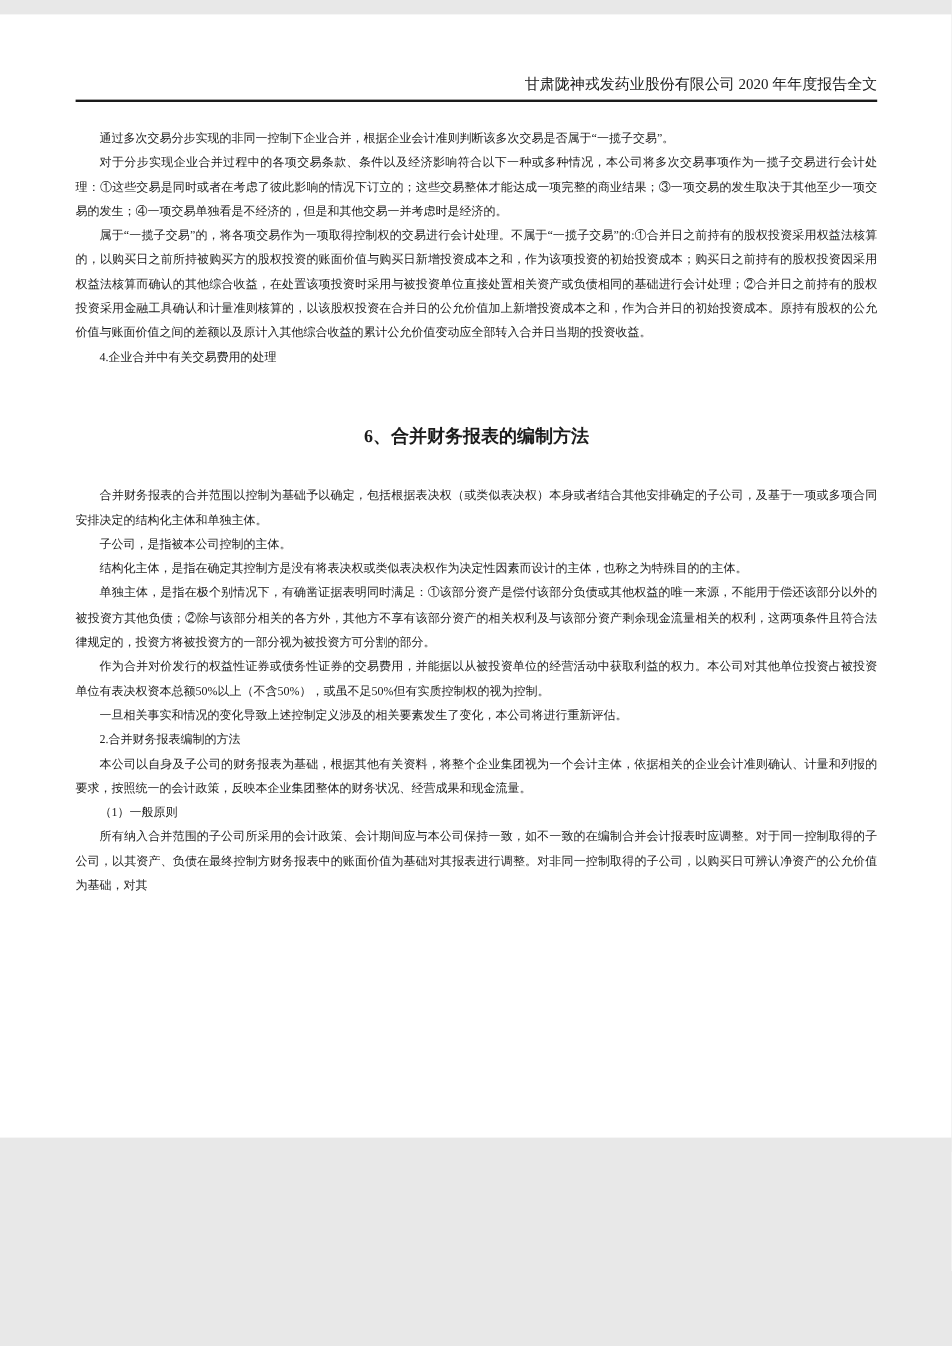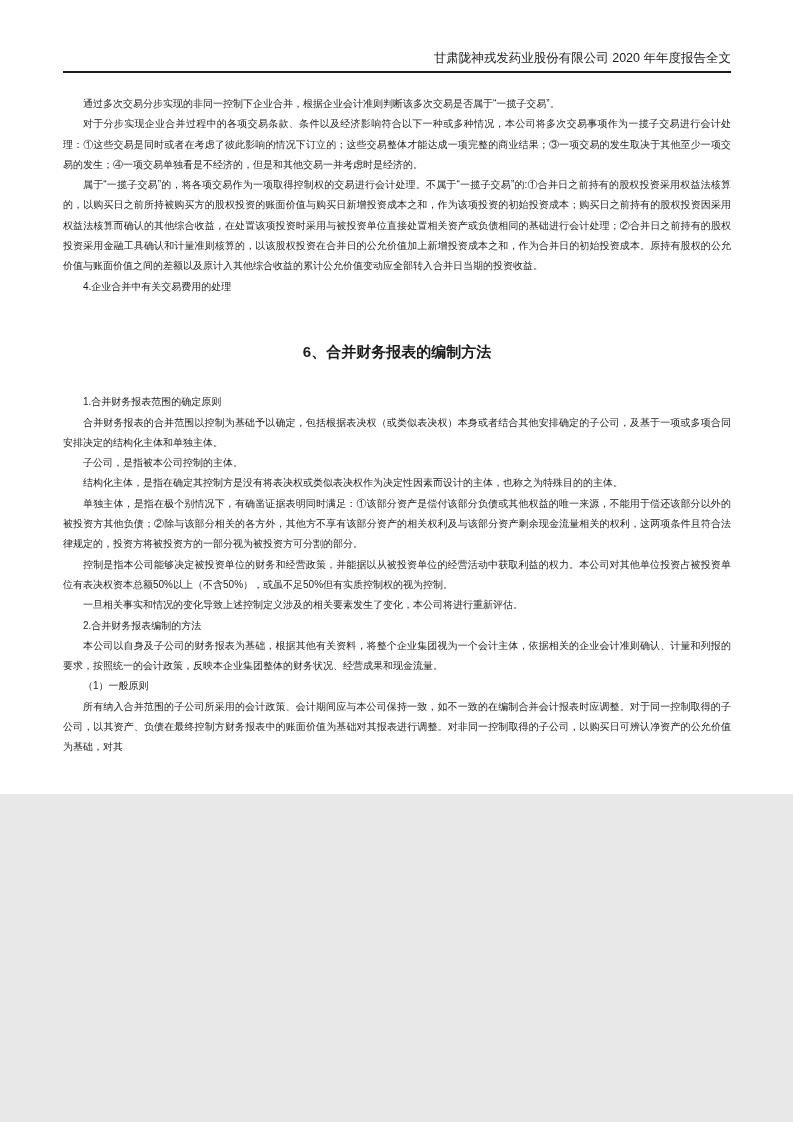--- a/index.html
+++ b/index.html
@@ -1,23 +1,23 @@
 <!DOCTYPE html>
 <html><head>
 <meta charset="utf-8">
 <style>
   * { margin: 0; padding: 0; box-sizing: border-box; }
   html, body { background: #e8e8e8; }
   .page {
     position: relative;
     width: 793px;
-    height: 794px;
-    margin: 0 auto;
+    height: 936px;
+    margin: 12px auto;
     background: #ffffff;
-    font-family: Liberation Sans, sans-serif;
+    font-family: Liberation Serif, serif;
     color: #1c1c1c;
     overflow: hidden;
   }
   .page-header {
     position: absolute;
     top: 50px;
     left: 63px;
     width: 668px;
     text-align: right;
     font-size: 12.5px;
@@ -62,26 +62,25 @@
 
 <div class="page">
   <div class="page-header">甘肃陇神戎发药业股份有限公司 2020 年年度报告全文</div>
 
   <div class="content">
       <p class="body">通过多次交易分步实现的非同一控制下企业合并，根据企业会计准则判断该多次交易是否属于“一揽子交易”。</p>
       <p class="body">对于分步实现企业合并过程中的各项交易条款、条件以及经济影响符合以下一种或多种情况，本公司将多次交易事项作为一揽子交易进行会计处理：①这些交易是同时或者在考虑了彼此影响的情况下订立的；这些交易整体才能达成一项完整的商业结果；③一项交易的发生取决于其他至少一项交易的发生；④一项交易单独看是不经济的，但是和其他交易一并考虑时是经济的。</p>
       <p class="body">属于“一揽子交易”的，将各项交易作为一项取得控制权的交易进行会计处理。不属于“一揽子交易”的:①合并日之前持有的股权投资采用权益法核算的，以购买日之前所持被购买方的股权投资的账面价值与购买日新增投资成本之和，作为该项投资的初始投资成本；购买日之前持有的股权投资因采用权益法核算而确认的其他综合收益，在处置该项投资时采用与被投资单位直接处置相关资产或负债相同的基础进行会计处理；②合并日之前持有的股权投资采用金融工具确认和计量准则核算的，以该股权投资在合并日的公允价值加上新增投资成本之和，作为合并日的初始投资成本。原持有股权的公允价值与账面价值之间的差额以及原计入其他综合收益的累计公允价值变动应全部转入合并日当期的投资收益。</p>
       <p class="body">4.企业合并中有关交易费用的处理</p>
       <p class="heading">6、合并财务报表的编制方法</p>
-      <p class="body">1.合并财务报表范围的确定原则</p>
       <p class="body">合并财务报表的合并范围以控制为基础予以确定，包括根据表决权（或类似表决权）本身或者结合其他安排确定的子公司，及基于一项或多项合同安排决定的结构化主体和单独主体。</p>
       <p class="body">子公司，是指被本公司控制的主体。</p>
       <p class="body">结构化主体，是指在确定其控制方是没有将表决权或类似表决权作为决定性因素而设计的主体，也称之为特殊目的的主体。</p>
       <p class="body">单独主体，是指在极个别情况下，有确凿证据表明同时满足：①该部分资产是偿付该部分负债或其他权益的唯一来源，不能用于偿还该部分以外的被投资方其他负债；②除与该部分相关的各方外，其他方不享有该部分资产的相关权利及与该部分资产剩余现金流量相关的权利，这两项条件且符合法律规定的，投资方将被投资方的一部分视为被投资方可分割的部分。</p>
-      <p class="body">控制是指本公司能够决定被投资单位的财务和经营政策，并能据以从被投资单位的经营活动中获取利益的权力。本公司对其他单位投资占被投资单位有表决权资本总额50%以上（不含50%），或虽不足50%但有实质控制权的视为控制。</p>
+      <p class="body">作为合并对价发行的权益性证券或债务性证券的交易费用，并能据以从被投资单位的经营活动中获取利益的权力。本公司对其他单位投资占被投资单位有表决权资本总额50%以上（不含50%），或虽不足50%但有实质控制权的视为控制。</p>
       <p class="body">一旦相关事实和情况的变化导致上述控制定义涉及的相关要素发生了变化，本公司将进行重新评估。</p>
       <p class="body">2.合并财务报表编制的方法</p>
       <p class="body">本公司以自身及子公司的财务报表为基础，根据其他有关资料，将整个企业集团视为一个会计主体，依据相关的企业会计准则确认、计量和列报的要求，按照统一的会计政策，反映本企业集团整体的财务状况、经营成果和现金流量。</p>
       <p class="body">（1）一般原则</p>
       <p class="body">所有纳入合并范围的子公司所采用的会计政策、会计期间应与本公司保持一致，如不一致的在编制合并会计报表时应调整。对于同一控制取得的子公司，以其资产、负债在最终控制方财务报表中的账面价值为基础对其报表进行调整。对非同一控制取得的子公司，以购买日可辨认净资产的公允价值为基础，对其</p>
     </div>
 
   <div class="page-footer">106</div>
 </div>
 

